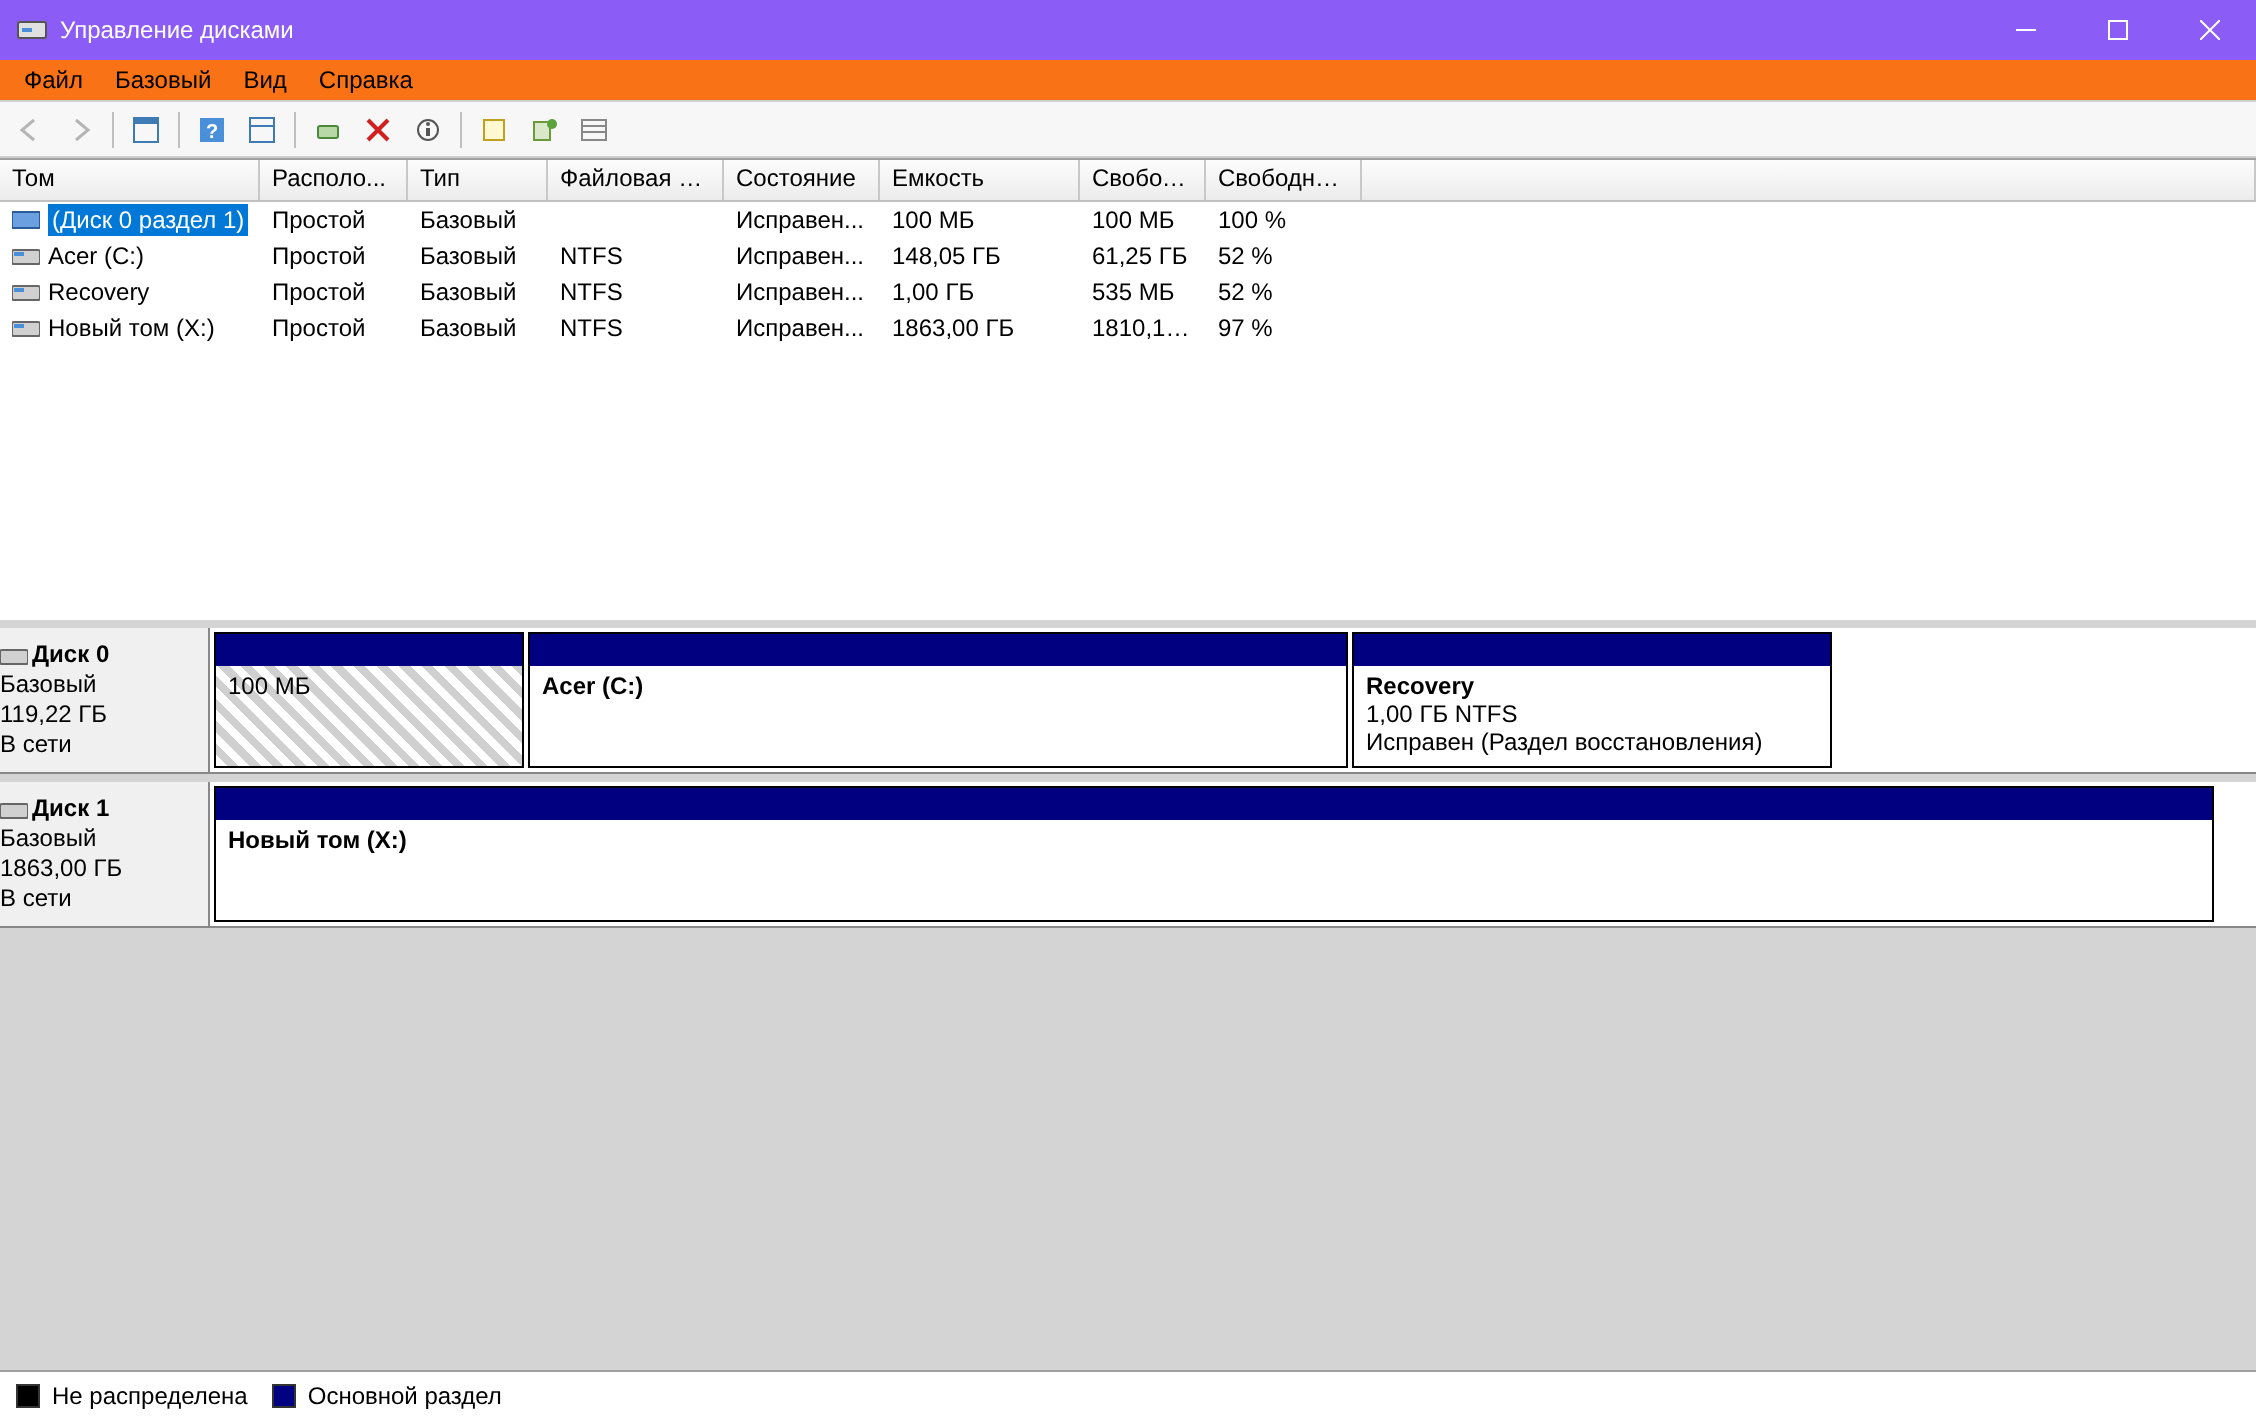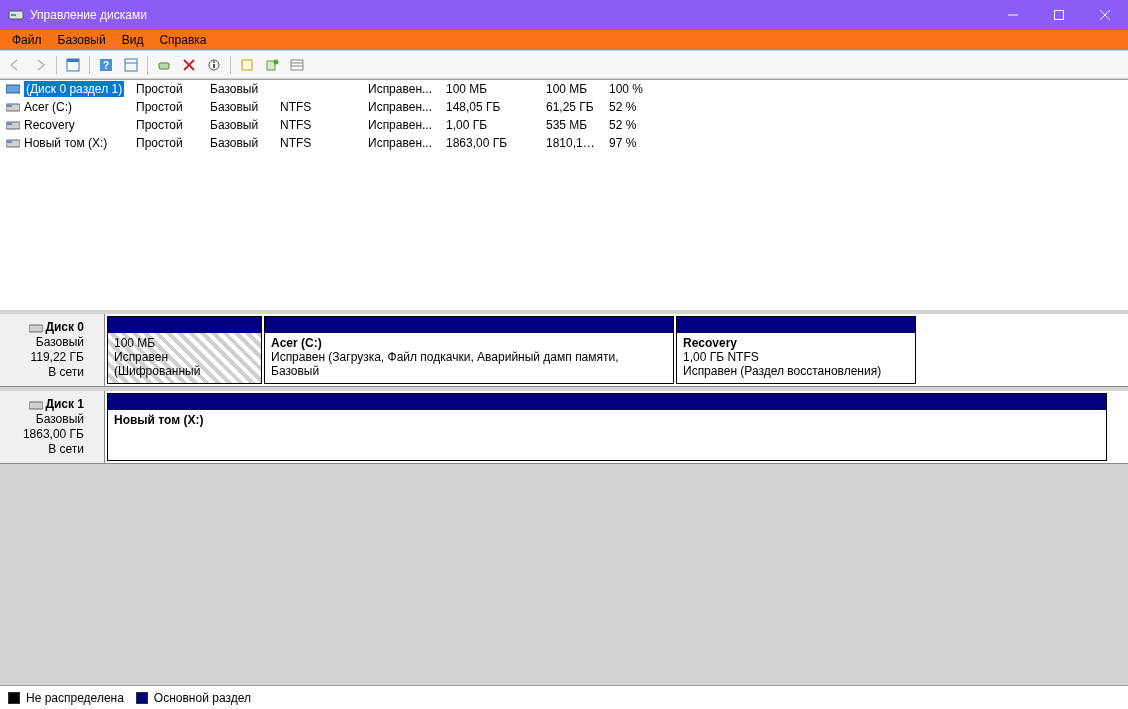--- a/index.html
+++ b/index.html
@@ -47,21 +47,21 @@
 .vl-cell.c-stat { width: 78px; }
 .vl-cell.c-cap { width: 100px; }
 .vl-cell.c-free { width: 63px; }
 .vl-cell.c-freep { width: 78px; }
 .vl-row.selected .vl-cell.c-vol .row-label { background: #0078d7; color: #fff; padding: 1px 2px; }
 .vol-icon { width: 14px; height: 12px; display: inline-block; }
 
 
 .disk-map { flex: 1; background: #d4d4d4; overflow: auto; padding: 0; }
 .disk-row { display: flex; background: #fff; border-bottom: 1px solid #888; margin-bottom: 4px; }
-.disk-info { width: 105px; padding: 6px 20px; background: #f0f0f0; border-right: 1px solid #888; text-align: right; }
+.disk-info { width: 105px; padding: 6px 0; background: #f0f0f0; border-right: 1px solid #888; }
 .disk-info .disk-icon { display: inline-block; width: 14px; height: 12px; margin-right: 2px; vertical-align: middle; }
 .disk-info b { font-weight: 600; }
 .disk-info div { line-height: 15px; }
 .disk-parts { flex: 1; display: flex; padding: 2px; gap: 2px; max-width: 820px; }
 .part { border: 1px solid #000; display: flex; flex-direction: column; cursor: pointer; }
 .part .part-head { height: 16px; background: #000080; }
 .part .part-body { padding: 3px 6px; line-height: 14px; flex: 1; }
 .part.hatched .part-body { background-image: repeating-linear-gradient(45deg, #fff, #fff 4px, #d0d0d0 4px, #d0d0d0 8px); }
 .part b { font-weight: 600; }
 
@@ -180,20 +180,31 @@
         <rect x="1" y="2" width="12" height="10" fill="none" stroke="#888"></rect>
         <line x1="1" y1="5" x2="13" y2="5" stroke="#888"></line>
         <line x1="1" y1="8" x2="13" y2="8" stroke="#888"></line>
       </svg>
     </div>
 </div>
 
 <div class="main">
 
   <div class="volume-list">
+    <div class="vl-header">
+      <div class="vl-col c-vol">Том</div>
+      <div class="vl-col c-lay">Располо...</div>
+      <div class="vl-col c-type">Тип</div>
+      <div class="vl-col c-fs">Файловая с...</div>
+      <div class="vl-col c-stat">Состояние</div>
+      <div class="vl-col c-cap">Емкость</div>
+      <div class="vl-col c-free">Свобод...</div>
+      <div class="vl-col c-freep">Свободно %</div>
+      <div class="vl-col c-rest"></div>
+    </div>
     <div id="volume-rows">
         <div class="vl-row selected">
           <div class="vl-cell c-vol">
             <span class="vol-icon"><svg width="14" height="12">
                 <rect x="0" y="2" width="14" height="8" fill="#6aa0e0" stroke="#2a5a9a"></rect>
               </svg></span>
             <span class="row-label">(Диск 0 раздел 1)</span>
           </div>
           <div class="vl-cell c-lay">Простой</div>
           <div class="vl-cell c-type">Базовый</div>
@@ -263,28 +274,26 @@
                 </svg></span><b>Диск 0</b></div>
             <div>Базовый</div>
             <div>119,22 ГБ</div>
             <div>В сети</div>
           </div>
           <div class="disk-parts">
             <div class="part hatched" style="flex: 0 0 155px;">
               <div class="part-head"></div>
               <div class="part-body">
                 <div>100 МБ</div>
-                <div>Исправен (Шифрованный</div>
               </div>
             </div>
             <div class="part" style="flex: 0 0 410px;">
               <div class="part-head"></div>
               <div class="part-body">
                 <div><b>Acer  (C:)</b></div>
-                <div>Исправен (Загрузка, Файл подкачки, Аварийный дамп памяти, Базовый</div>
               </div>
             </div>
             <div class="part" style="flex: 0 0 240px;">
               <div class="part-head"></div>
               <div class="part-body">
                 <div><b>Recovery</b></div>
                 <div>1,00 ГБ NTFS</div>
                 <div>Исправен (Раздел восстановления)</div>
               </div>
             </div>

